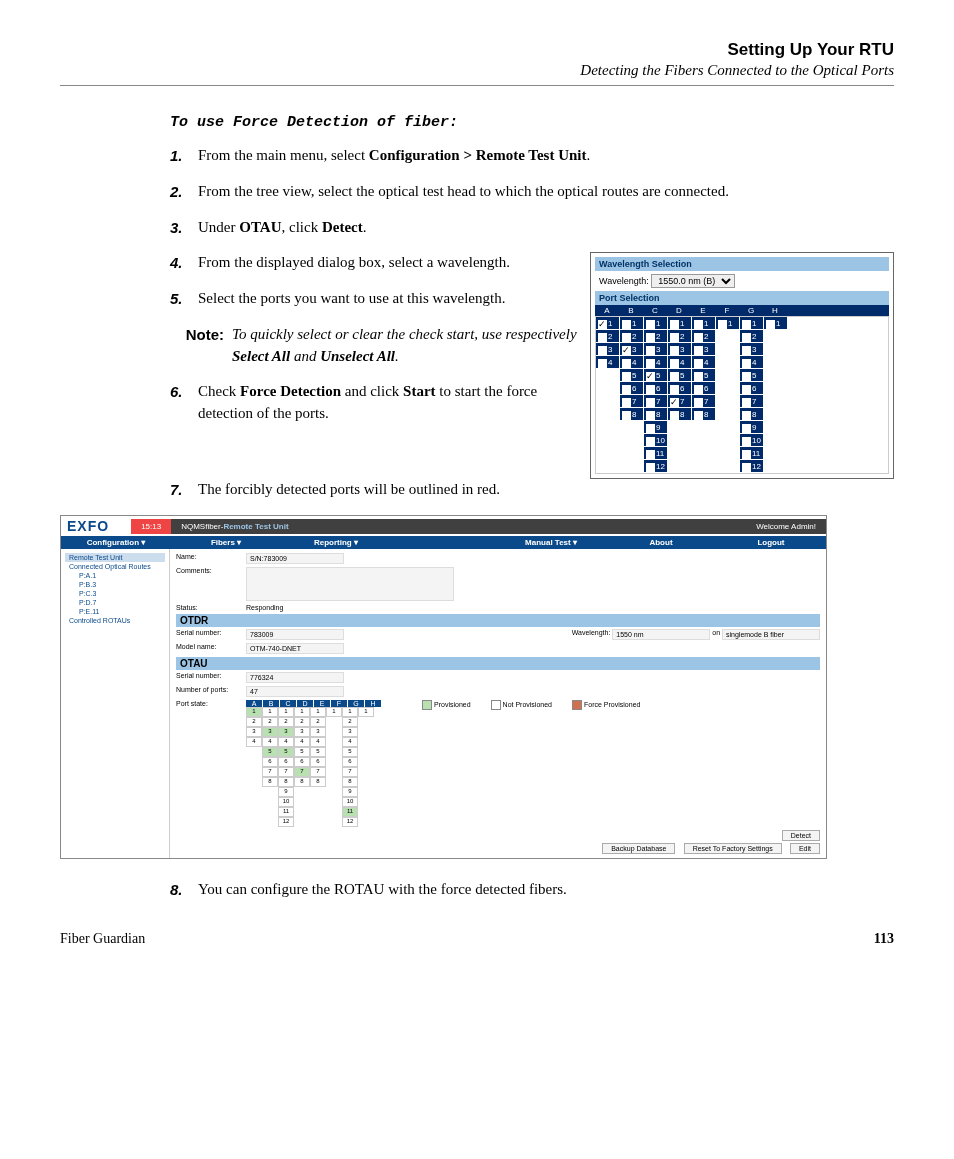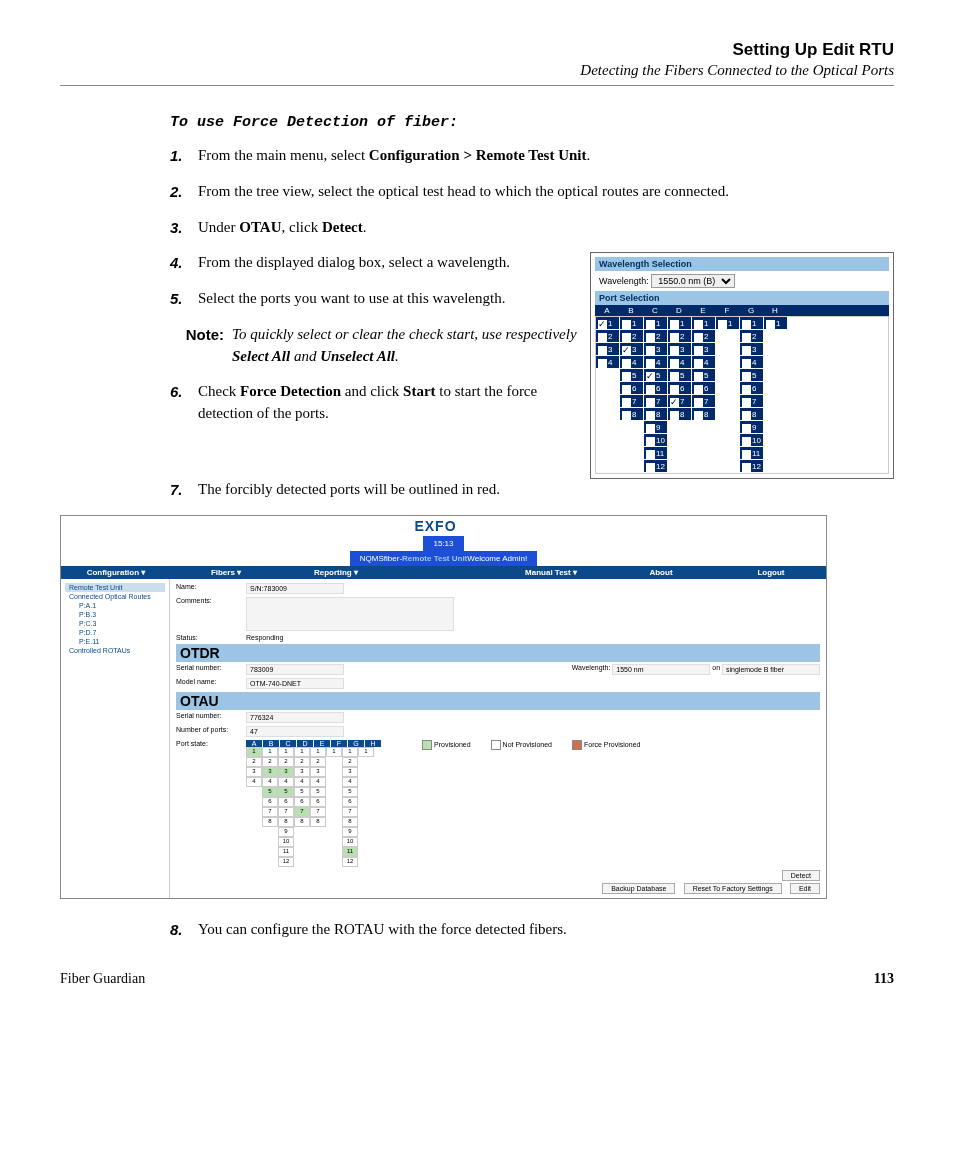--- a/index.html
+++ b/index.html
@@ -172,38 +172,37 @@
     border: 1px solid #888;
     margin: 10px 0 20px -110px;
     font-family: Arial, sans-serif;
     font-size: 8px;
     width: 765px;
   }
   .app-top {
     display: flex;
     align-items: center;
     background: #fff;
-    flex-direction: column;
   }
   .app-logo {
     font-family: Arial, sans-serif;
     font-weight: bold;
     font-size: 14px;
     color: #0b4a8a;
     padding: 2px 22px 2px 6px;
     letter-spacing: 1px;
   }
   .app-time-blk {
-    background: #1d4ed8;
+    background: #ef4444;
     color: #fff;
     padding: 3px 10px;
     font-size: 8px;
   }
   .app-title-blk {
-    background: #1d4ed8;
+    background: #404040;
     color: #fff;
     flex: 1;
     padding: 3px 10px;
     font-size: 8px;
     display: flex;
   }
   .app-title-blk .bc-cur { color: #9cc4e4; font-weight: bold; }
   .app-menu {
     background: #0b4a8a;
     color: #fff;
@@ -229,21 +228,21 @@
   .tree-child { padding-left: 14px; }
   .app-main { flex: 1; padding: 4px 6px; }
   .fld-row { display: flex; align-items: flex-start; margin-bottom: 3px; font-size: 7px;}
   .fld-lbl { width: 70px; }
   .fld-val {
     background: #f4f4f4; border: 1px solid #ddd; padding: 1px 3px;
     min-width: 90px; font-size: 7px;
   }
   .fld-txt { width: 200px; height: 30px; }
   .sect-bar {
-    background: #9cc4e4; font-weight: bold; font-size: 14px;
+    background: #9cc4e4; font-weight: bold; font-size: 10px;
     padding: 1px 4px; margin: 2px 0;
   }
   .pstate-hdr { display: flex; }
   .pstate-hdr span {
     width: 16px; text-align:center; background:#0b4a8a; color:#fff;
     font-size:7px; border-right:1px solid #fff;
   }
   .pstate-grid { display:flex; }
   .ps-col { display:flex; flex-direction:column; }
   .ps-cell {
@@ -266,21 +265,21 @@
     justify-content: space-between;
     font-size: 14px;
     margin-top: 30px;
   }
   .footer .pn { font-weight: bold; }
 </style>
 </head>
 <body>
 
 <div class="header">
-  <div class="chapter-title">Setting Up Edit RTU</div>
+  <div class="chapter-title">Setting Up Your RTU</div>
   <div class="section-title">Detecting the Fibers Connected to the Optical Ports</div>
 </div>
 <hr class="header-rule">
 
 <div class="content">
   <div class="proc-title">To use Force Detection of fiber:</div>
 
   <div class="step">
     <div class="step-num">1.</div>
     <div class="step-body">

